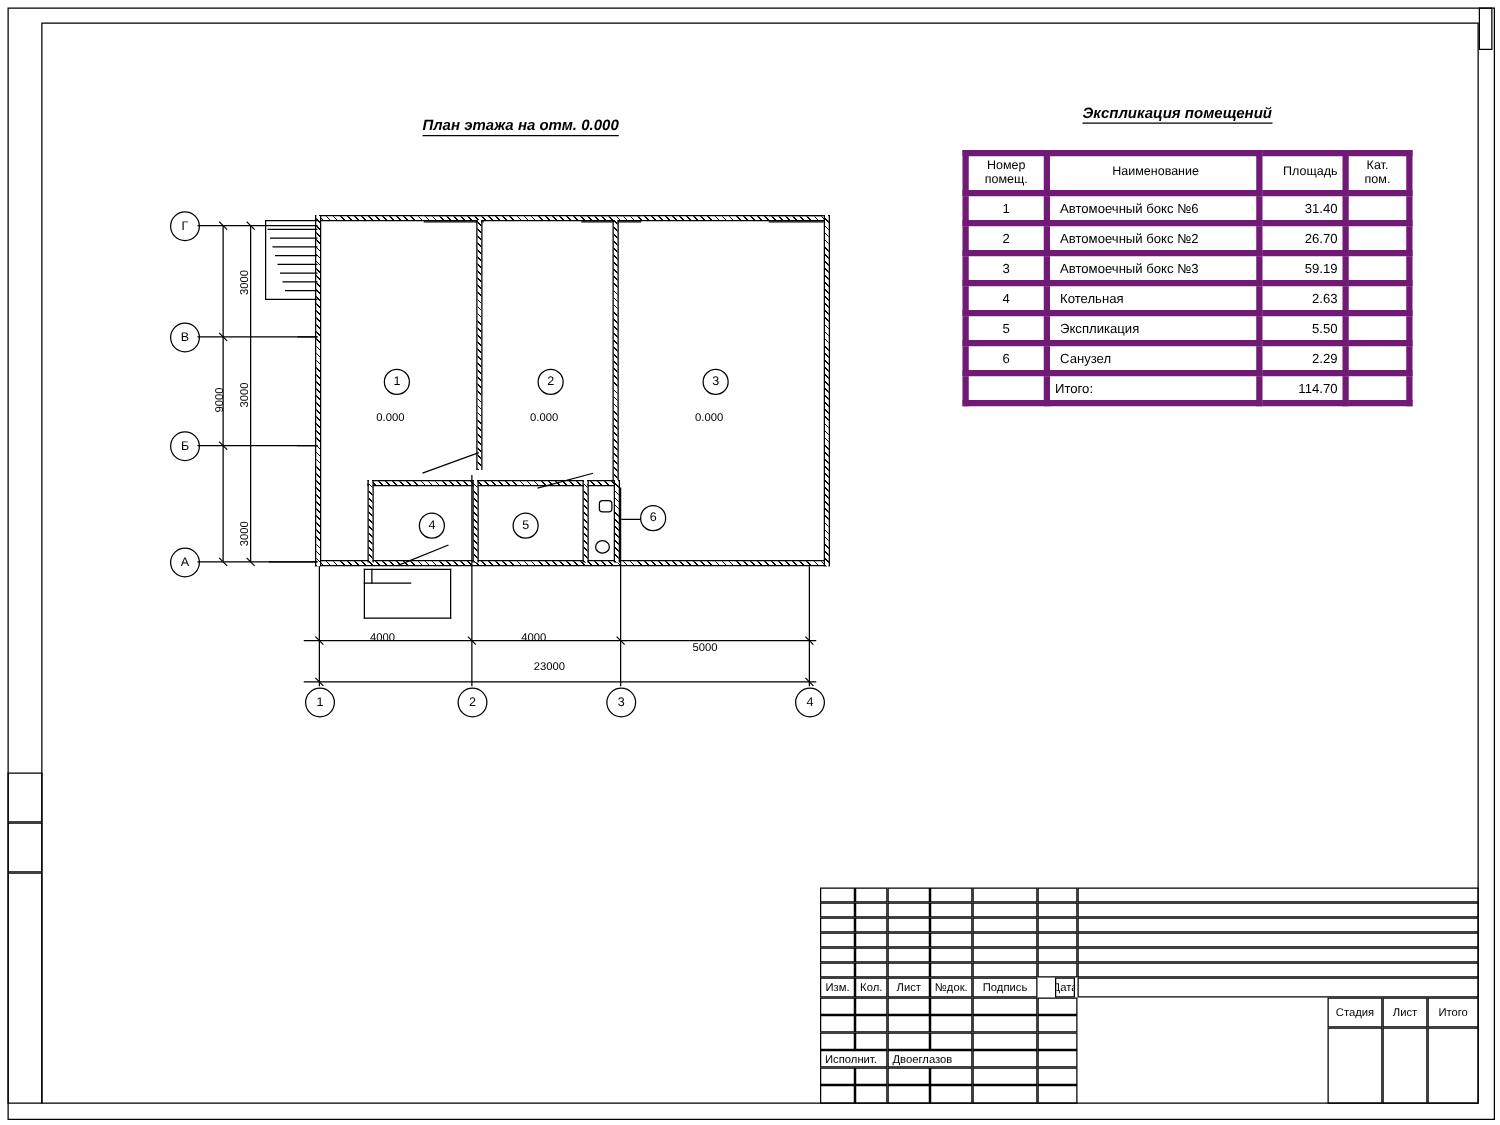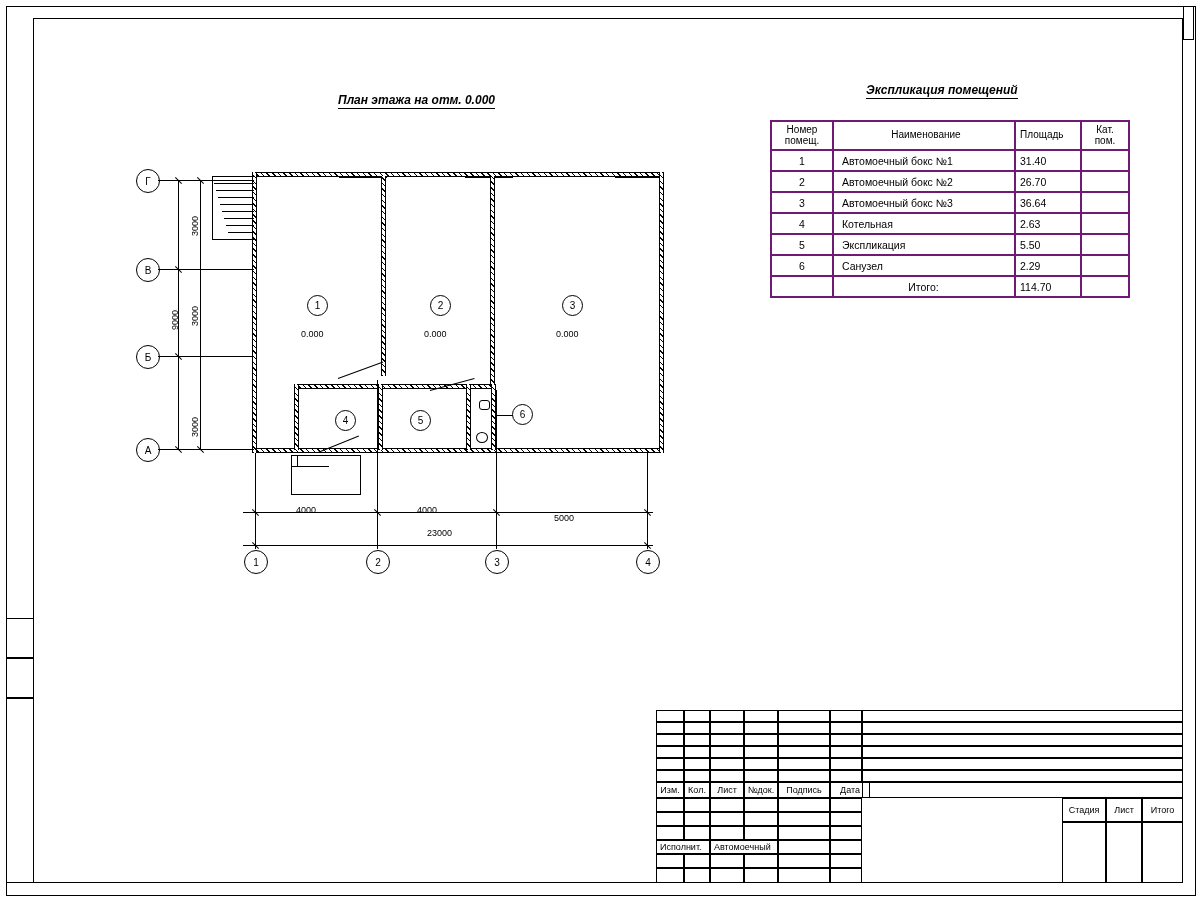--- a/index.html
+++ b/index.html
@@ -68,31 +68,31 @@
 
   
   .expl {
     position: absolute;
     left: 770px; top: 120px;
     width: 360px;
     border-collapse: collapse;
     font-size: 10.5px;
   }
   .expl td, .expl th {
-    border: 2px solid #701a75;
+    border: 5px solid #701a75;
     padding: 3px 4px;
     font-weight: normal;
     height: 13px;
   }
   .expl th { text-align: center; font-size: 10px; line-height: 1.05; }
   .expl .c-num { width: 52px; text-align: center; }
   .expl .c-name { text-align: left; padding-left: 8px; }
-  .expl .c-area { width: 56px; text-align: left; }
+  .expl .c-area { width: 56px; text-align: right; }
   .expl .c-kat { width: 38px; text-align: center; }
-  .expl .total-lbl { text-align: center; padding-right: 5px; }
+  .expl .total-lbl { text-align: left; padding-right: 5px; }
 
   
   .stamp {
     position: absolute;
     left: 656px; top: 710px;
     width: 527px; height: 173px;
   }
   .stamp .cell {
     position: absolute;
     border: 1px solid #000;
@@ -186,34 +186,34 @@
         <th class="c-area">Площадь</th>
         <th class="c-kat">
           <div>Кат.</div>
           <div>пом.</div>
         </th>
       </tr>
     </thead>
     <tbody>
       <tr>
         <td class="c-num">1</td>
-        <td class="c-name">Автомоечный бокс №1</td>
+        <td class="c-name">Автомоечный бокс №6</td>
         <td class="c-area">31.40</td>
         <td class="c-kat"></td>
       </tr>
       <tr>
         <td class="c-num">2</td>
         <td class="c-name">Автомоечный бокс №2</td>
         <td class="c-area">26.70</td>
         <td class="c-kat"></td>
       </tr>
       <tr>
         <td class="c-num">3</td>
         <td class="c-name">Автомоечный бокс №3</td>
-        <td class="c-area">36.64</td>
+        <td class="c-area">59.19</td>
         <td class="c-kat"></td>
       </tr>
       <tr>
         <td class="c-num">4</td>
         <td class="c-name">Котельная</td>
         <td class="c-area">2.63</td>
         <td class="c-kat"></td>
       </tr>
       <tr>
         <td class="c-num">5</td>
@@ -401,21 +401,21 @@
     <div class="cell" style="left:88px;top:60px;width:34px;height:12px;"></div>
     <div class="cell" style="left:122px;top:60px;width:52px;height:12px;"></div>
     <div class="cell" style="left:174px;top:60px;width:32px;height:12px;"></div>
     <div class="cell" style="left:206px;top:60px;width:321px;height:12px;"></div>
 
     <div class="cell" style="left:0;top:72px;width:28px;height:16px;">Изм.</div>
     <div class="cell" style="left:28px;top:72px;width:26px;height:16px;">Кол.</div>
     <div class="cell" style="left:54px;top:72px;width:34px;height:16px;">Лист</div>
     <div class="cell" style="left:88px;top:72px;width:34px;height:16px;">№док.</div>
     <div class="cell" style="left:122px;top:72px;width:52px;height:16px;">Подпись</div>
-    <div class="cell" style="left:174px;top:72px;width:40px;height:16px;text-align:center;">Дата</div>
+    <div class="cell" style="left:188px;top:72px;width:16px;height:16px;text-align:center;">Дата</div>
     <div class="cell" style="left:206px;top:72px;width:321px;height:16px;"></div>
 
     <div class="cell" style="left:0;top:88px;width:28px;height:14px;"></div>
     <div class="cell" style="left:28px;top:88px;width:26px;height:14px;"></div>
     <div class="cell" style="left:54px;top:88px;width:34px;height:14px;"></div>
     <div class="cell" style="left:88px;top:88px;width:34px;height:14px;"></div>
     <div class="cell" style="left:122px;top:88px;width:52px;height:14px;"></div>
     <div class="cell" style="left:174px;top:88px;width:32px;height:14px;"></div>
 
     <div class="cell" style="left:0;top:102px;width:28px;height:14px;"></div>
@@ -426,21 +426,21 @@
     <div class="cell" style="left:174px;top:102px;width:32px;height:14px;"></div>
 
     <div class="cell" style="left:0;top:116px;width:28px;height:14px;"></div>
     <div class="cell" style="left:28px;top:116px;width:26px;height:14px;"></div>
     <div class="cell" style="left:54px;top:116px;width:34px;height:14px;"></div>
     <div class="cell" style="left:88px;top:116px;width:34px;height:14px;"></div>
     <div class="cell" style="left:122px;top:116px;width:52px;height:14px;"></div>
     <div class="cell" style="left:174px;top:116px;width:32px;height:14px;"></div>
 
     <div class="cell left" style="left:0;top:130px;width:54px;height:14px;">Исполнит.</div>
-    <div class="cell left" style="left:54px;top:130px;width:68px;height:14px;">Автомоечный</div>
+    <div class="cell left" style="left:54px;top:130px;width:68px;height:14px;">Двоеглазов</div>
     <div class="cell" style="left:122px;top:130px;width:52px;height:14px;"></div>
     <div class="cell" style="left:174px;top:130px;width:32px;height:14px;"></div>
 
     <div class="cell" style="left:0;top:144px;width:28px;height:14px;"></div>
     <div class="cell" style="left:28px;top:144px;width:26px;height:14px;"></div>
     <div class="cell" style="left:54px;top:144px;width:34px;height:14px;"></div>
     <div class="cell" style="left:88px;top:144px;width:34px;height:14px;"></div>
     <div class="cell" style="left:122px;top:144px;width:52px;height:14px;"></div>
     <div class="cell" style="left:174px;top:144px;width:32px;height:14px;"></div>
 

